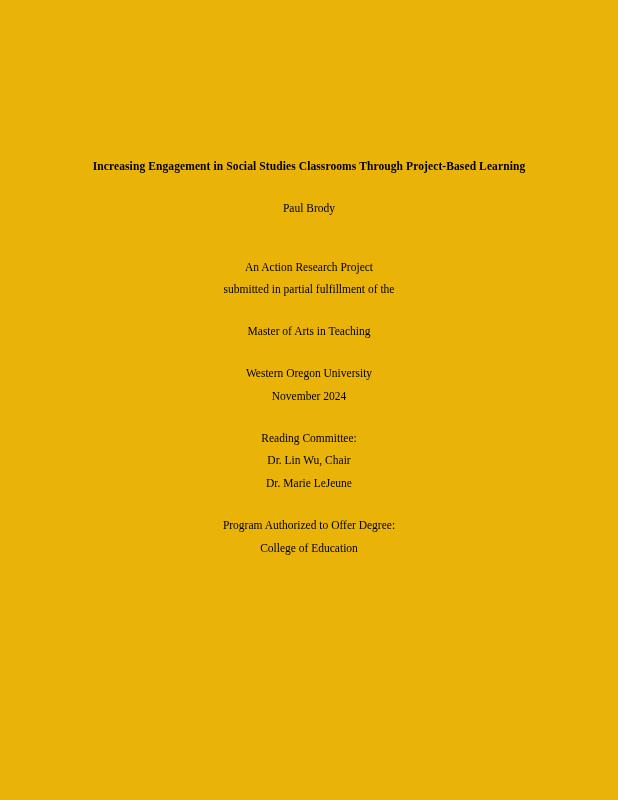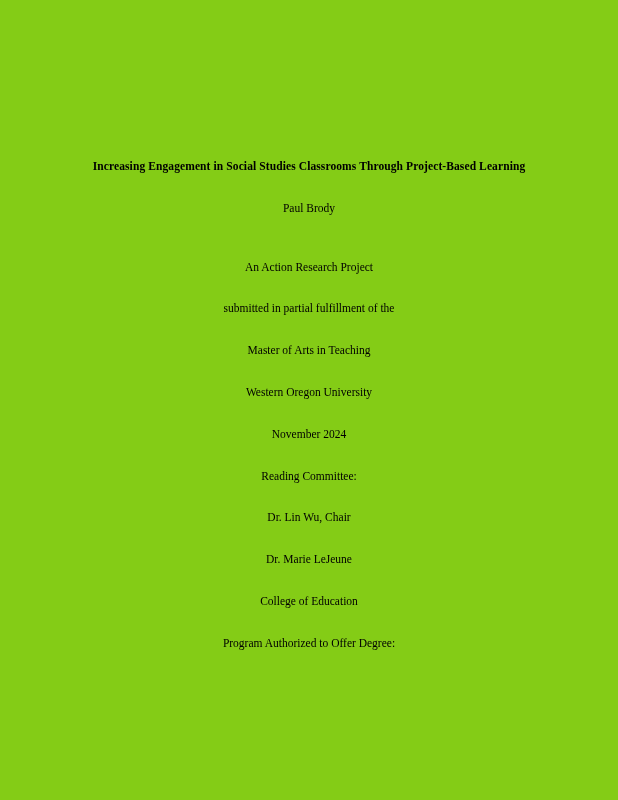--- a/index.html
+++ b/index.html
@@ -11,21 +11,21 @@
     width: 618px;
     height: 800px;
     font-family: "Liberation Serif", serif;
     color: #000000;
     overflow: hidden;
   }
   .page {
     position: relative;
     width: 618px;
     height: 800px;
-    background: #84cc16;
+    background: #eab308;
     box-sizing: border-box;
   }
   .title-block {
     position: absolute;
     left: 0;
     right: 0;
     top: 160px;
     text-align: center;
   }
   .doc-title {
@@ -39,21 +39,21 @@
     font-size: 11.5px;
     line-height: 1.2;
     margin: 0;
   }
   .author { margin-bottom: 17px; }
   .spacer-lg { height: 28px; }
   .group {
     margin: 0;
   }
   .group .line + .line {
-    margin-top: 28px;
+    margin-top: 9px;
   }
   .group + .group {
     margin-top: 28px;
   }
 </style>
 </head>
 <body>
 
 <div class="page">
   <div class="title-block">
@@ -78,18 +78,18 @@
       <p class="line">November 2024</p>
     </div>
 
     <div class="group">
       <p class="line">Reading Committee:</p>
       <p class="line">Dr. Lin Wu, Chair</p>
       <p class="line">Dr. Marie LeJeune</p>
     </div>
 
     <div class="group">
+      <p class="line">Program Authorized to Offer Degree:</p>
       <p class="line">College of Education</p>
-      <p class="line">Program Authorized to Offer Degree:</p>
     </div>
 
   </div>
 </div>
 
 </body></html>

